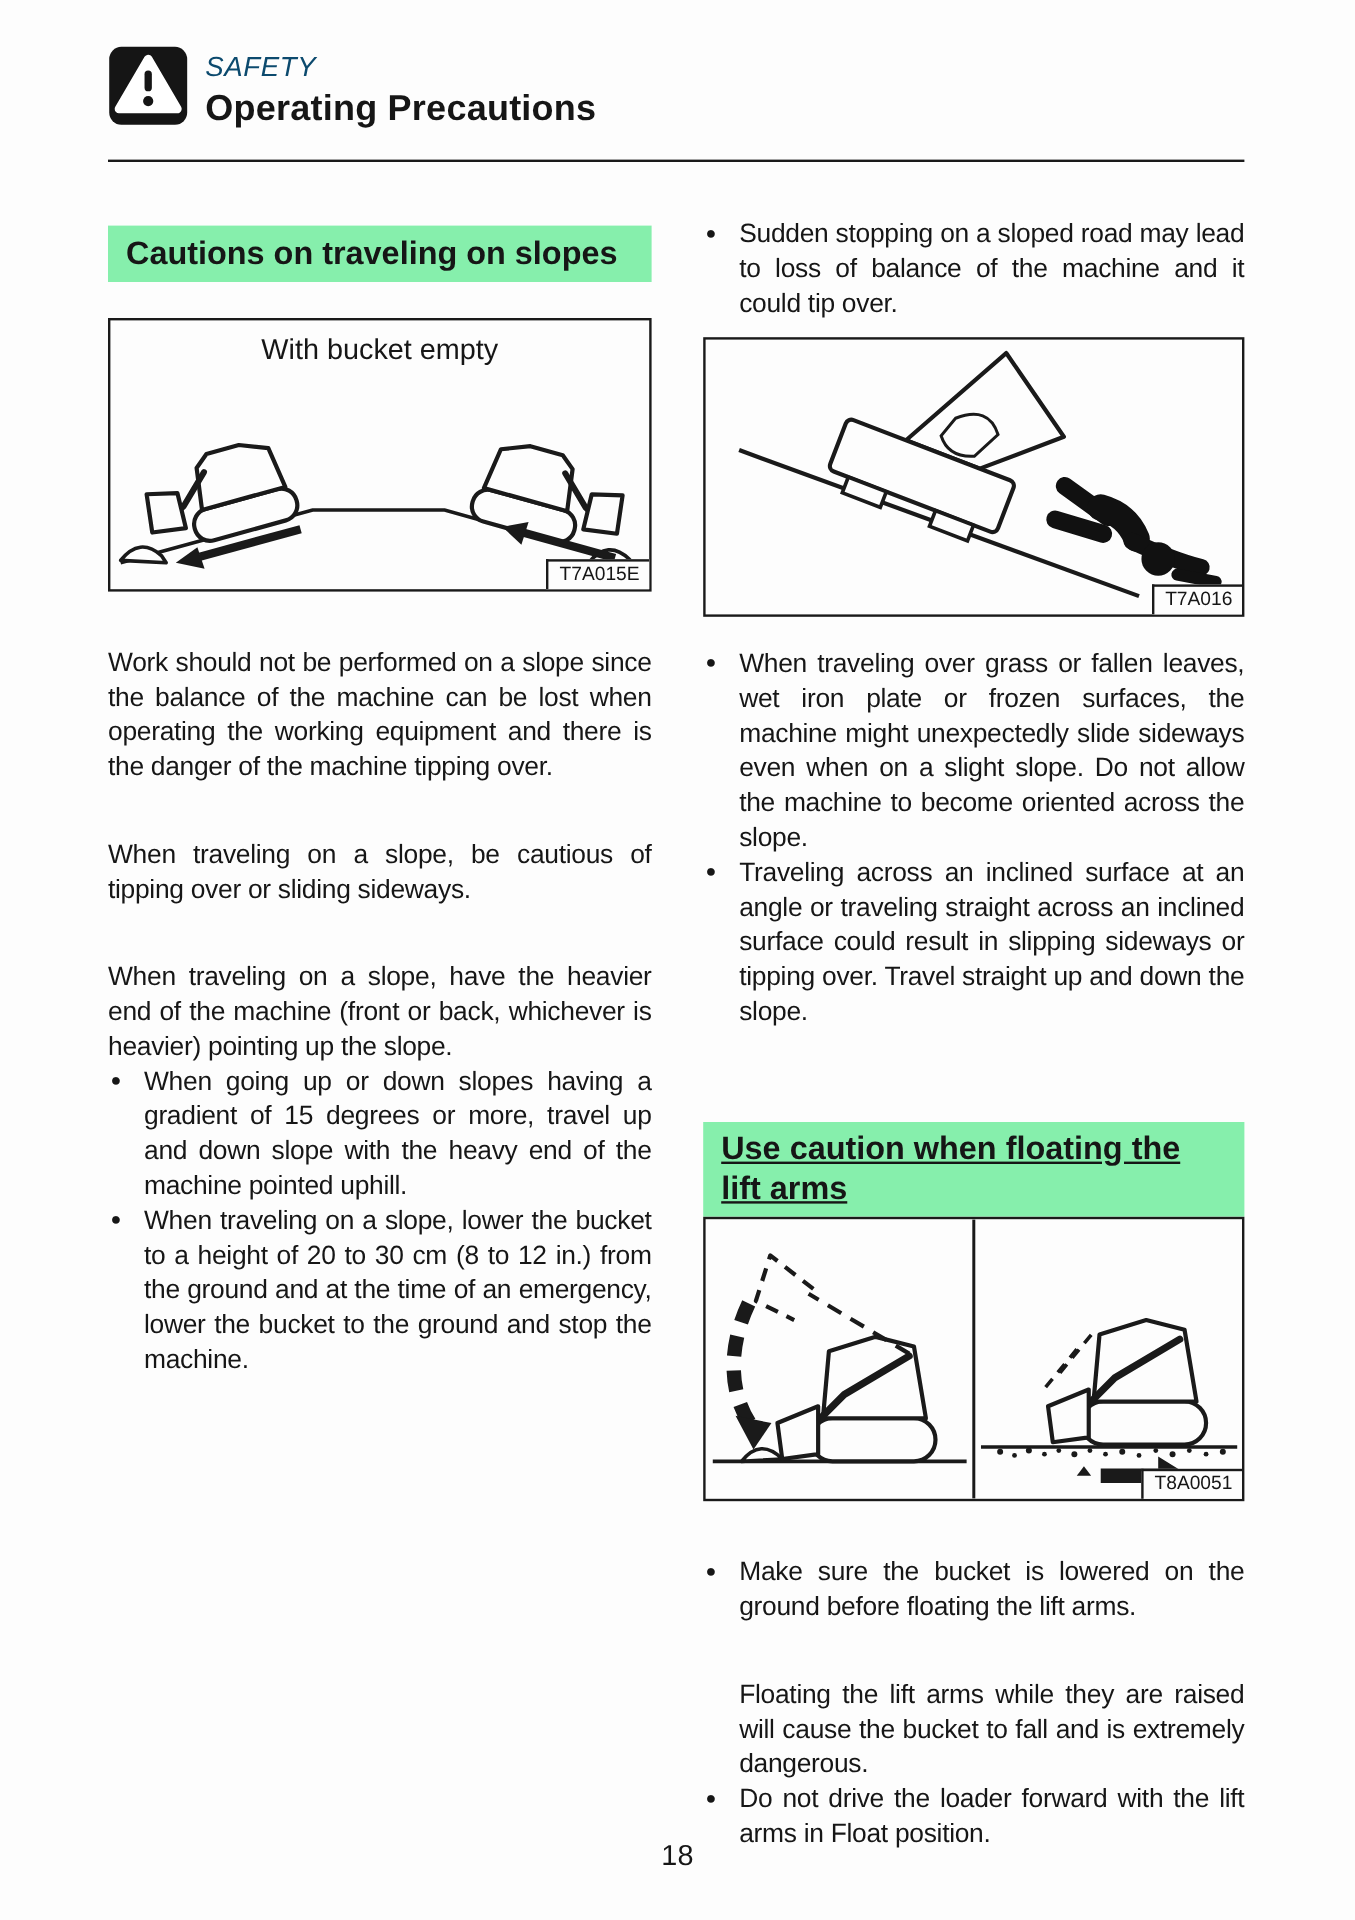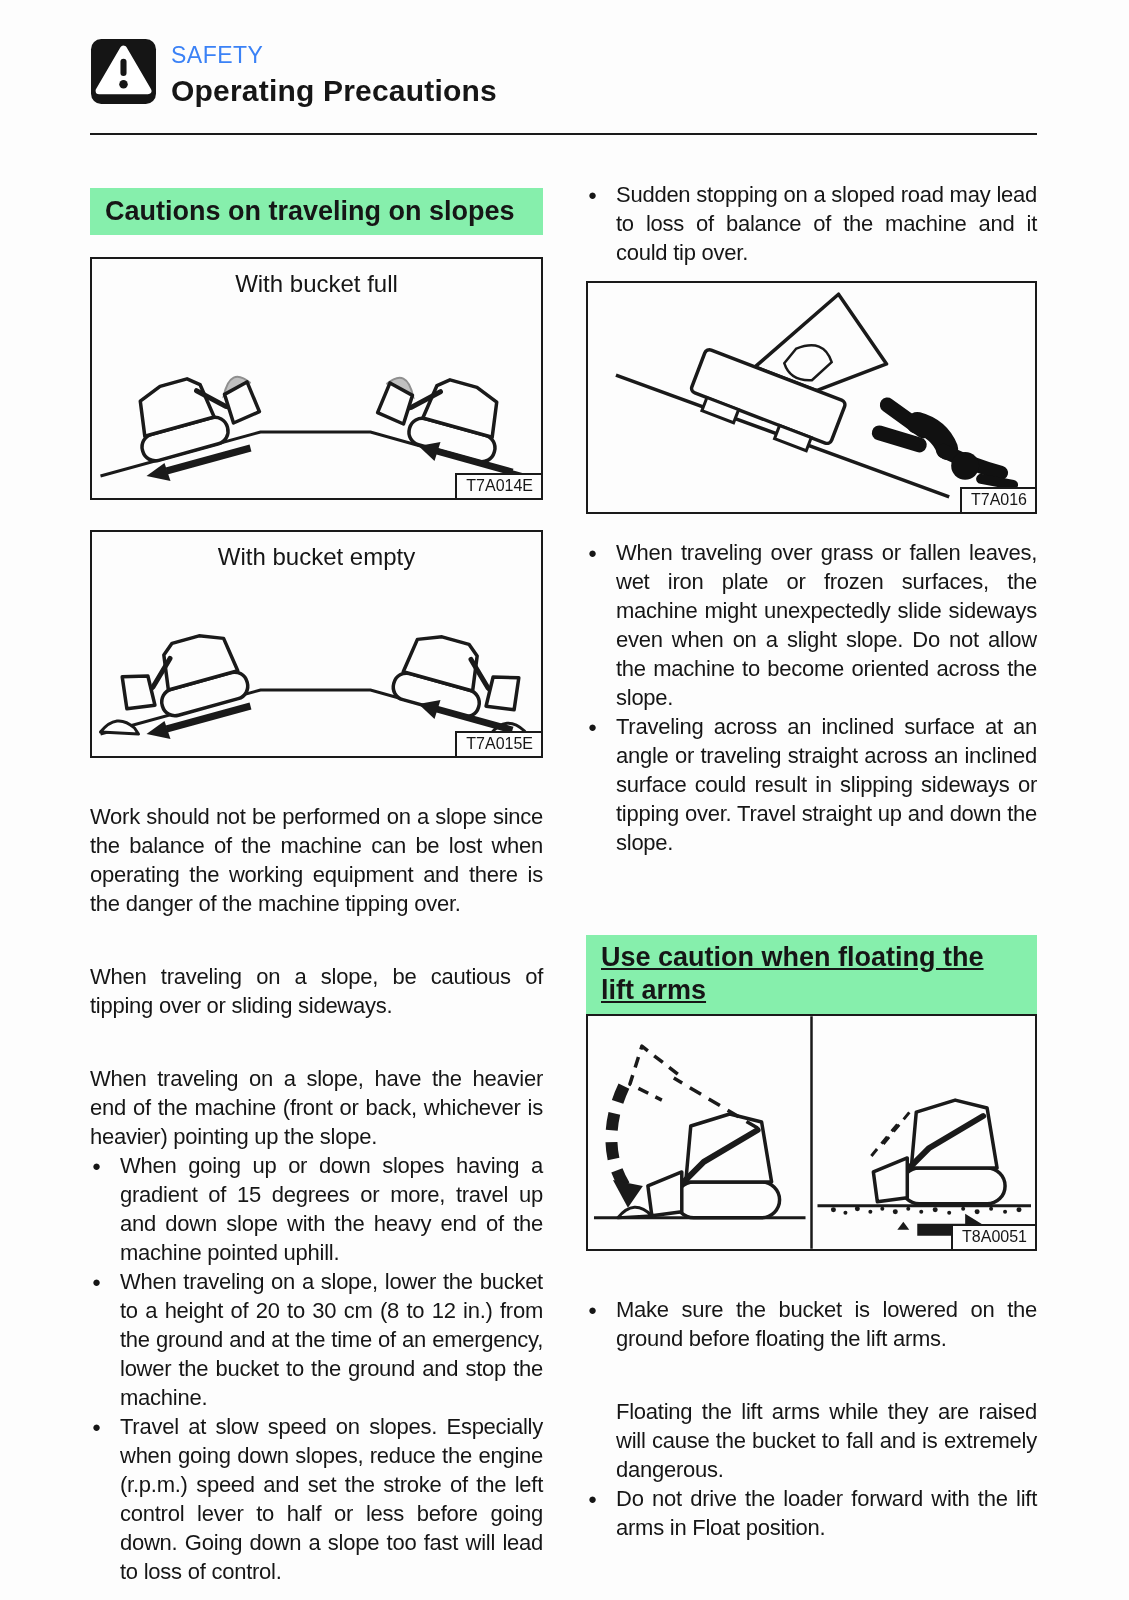--- a/index.html
+++ b/index.html
@@ -5,21 +5,21 @@
   html,body{margin:0;padding:0;background:#9a9a9a;}
   .page{
     position:relative;width:1129px;height:1600px;margin:0 auto;
     background:#fdfdfd;color:#161616;
     font-family:"Liberation Sans","DejaVu Sans",sans-serif;
     overflow:hidden;
   }
   
   .hdr-icon{position:absolute;left:90px;top:38px;width:67px;height:67px;}
   .hdr-text{position:absolute;left:171px;top:42px;}
-  .eyebrow{font-size:23px;letter-spacing:.5px;color:#3b82f6;}
+  .eyebrow{font-size:23px;letter-spacing:.5px;color:#0c4a6e;font-style:italic;}
   .doc-title{font-size:30px;font-weight:bold;margin-top:5px;letter-spacing:.2px;}
   .rule{position:absolute;left:90px;top:133px;width:947px;height:2px;background:#1a1a1a;}
   
   .col{position:absolute;font-size:22px;line-height:29px;letter-spacing:-.25px;}
   .col-left{left:90px;top:188px;width:453px;}
   .col-right{left:586px;top:180px;width:451px;}
   
   .sec-head{
     background:#86efac;font-weight:bold;font-size:27px;line-height:34px;
     padding:6px 15px 7px 15px;letter-spacing:0;
@@ -84,39 +84,20 @@
   <div class="hdr-text">
     <div class="eyebrow">SAFETY</div>
     <div class="doc-title">Operating Precautions</div>
   </div>
   <div class="rule"></div>
 
   <div class="col col-left">
 
     <div class="sec-head">Cautions on traveling on slopes</div>
 
-    <div class="figure" style="margin-top:22px;height:243px;">
-      <div class="fig-caption">With bucket full</div>
-      <div class="fig-svg">
-        <svg viewBox="0 0 448 176" width="449" height="176">
-          <polyline points="8,154 168,110 278,110 442,156" fill="none" stroke="#1a1a1a" stroke-width="3"></polyline>
-          <g>
-            <use href="#ldr-load" transform="translate(100,129) rotate(-15.5)"></use>
-          </g>
-          <g>
-            <use href="#ldr-load" transform="translate(352,130) rotate(15.5) scale(-1,1)"></use>
-          </g>
-          <line x1="158" y1="126" x2="74" y2="149" stroke="#1a1a1a" stroke-width="7"></line>
-          <polygon points="78,159 72,141 54,154" fill="#1a1a1a"></polygon>
-          <line x1="420" y1="150" x2="344" y2="129" stroke="#1a1a1a" stroke-width="7"></line>
-          <polygon points="348,120 342,139 326,124" fill="#1a1a1a"></polygon>
-        </svg>
-      </div>
-      <div class="fig-label">T7A014E</div>
-    </div>
 
     <div class="figure" style="margin-top:30px;height:228px;">
       <div class="fig-caption">With bucket empty</div>
       <div class="fig-svg">
         <svg viewBox="0 0 448 170" width="449" height="170">
           <polyline points="8,148 168,104 278,104 442,150" fill="none" stroke="#1a1a1a" stroke-width="3"></polyline>
           <path d="M 8,146 q 16,-20 34,-4 l 4,6 z" fill="#fdfdfd" stroke="#1a1a1a" stroke-width="3" stroke-linejoin="round"></path>
           <path d="M 398,148 q 16,-20 34,-3 l 3,5 z" fill="#fdfdfd" stroke="#1a1a1a" stroke-width="3" stroke-linejoin="round"></path>
           <g>
             <use href="#ldr" transform="translate(112,122) rotate(-15.5) scale(-1,1)"></use>
@@ -135,21 +116,20 @@
 
     <div style="margin-top:13px;">
       <div class="para">Work should not be performed on a slope since the balance of the machine can be lost when operating the working equipment and there is the danger of the machine tipping over.</div>
       <div class="para">When traveling on a slope, be cautious of tipping over or sliding sideways.</div>
       <div class="para">When traveling on a slope, have the heavier end of the machine (front or back, whichever is heavier) pointing up the slope.</div>
     </div>
 
     <ul class="bullets">
       <li>When going up or down slopes having a gradient of 15 degrees or more, travel up and down slope with the heavy end of the machine pointed uphill.</li>
       <li>When traveling on a slope, lower the bucket to a height of 20 to 30 cm (8 to 12 in.) from the ground and at the time of an emergency, lower the bucket to the ground and stop the machine.</li>
-      <li>Travel at slow speed on slopes. Especially when going down slopes, reduce the engine (r.p.m.) speed and set the stroke of the left control lever to half or less before going down. Going down a slope too fast will lead to loss of control.</li>
     </ul>
   </div>
 
   <div class="col col-right">
 
     <ul class="bullets">
       <li>Sudden stopping on a sloped road may lead to loss of balance of the machine and it could tip over.</li>
     </ul>
 
     <div class="figure" style="margin-top:14px;height:233px;">
@@ -232,13 +212,14 @@
 
     <ul class="bullets" style="margin-top:14px;">
       <li>
         <div class="para">Make sure the bucket is lowered on the ground before floating the lift arms.</div>
         <div class="para">Floating the lift arms while they are raised will cause the bucket to fall and is extremely dangerous.</div>
       </li>
       <li>Do not drive the loader forward with the lift arms in Float position.</li>
     </ul>
   </div>
 
+  <div class="page-number">18</div>
 </div>
 
 </body></html>

